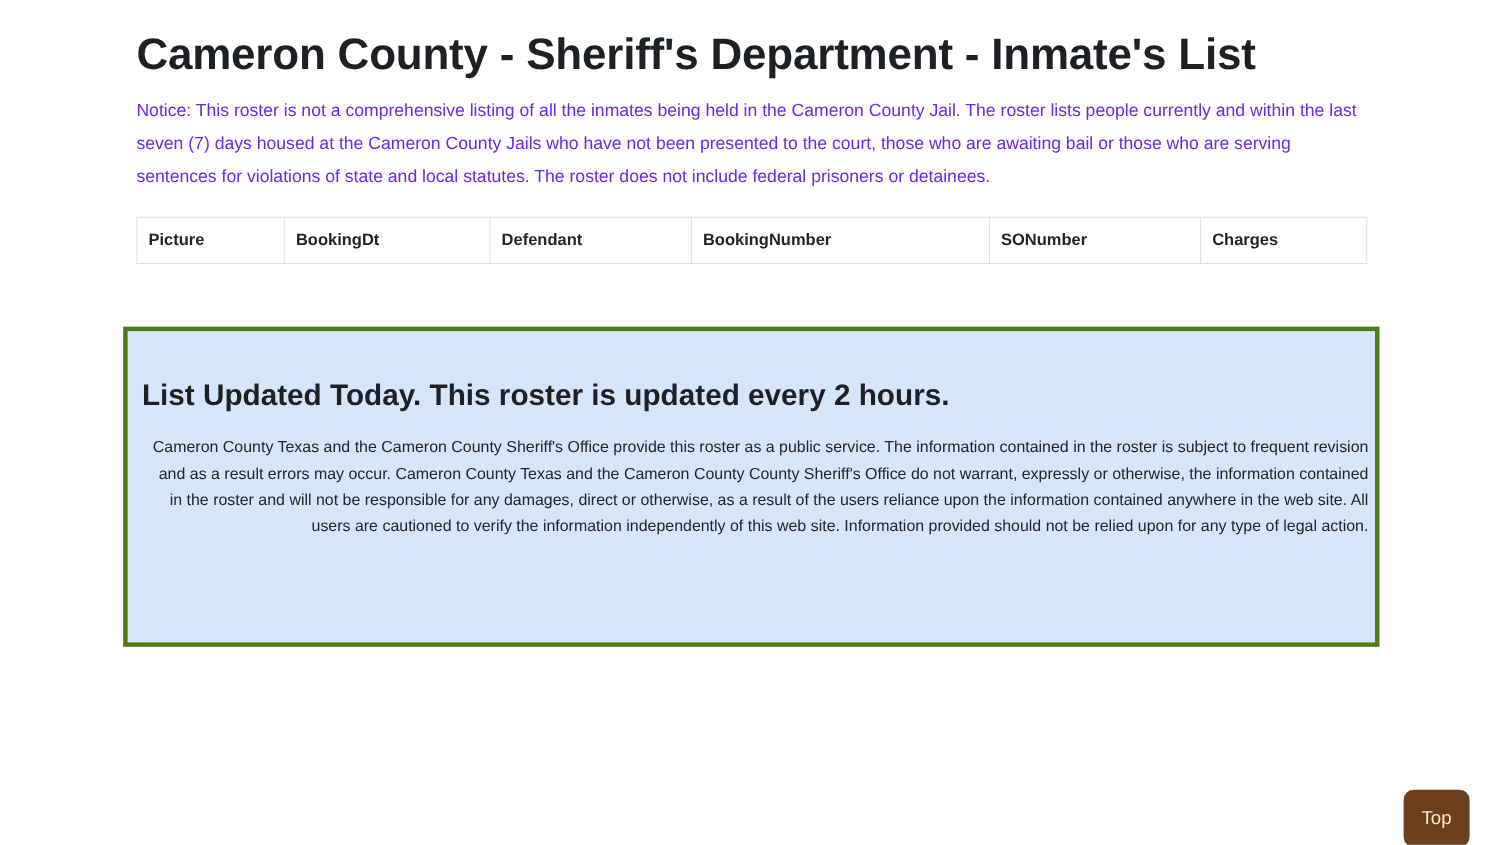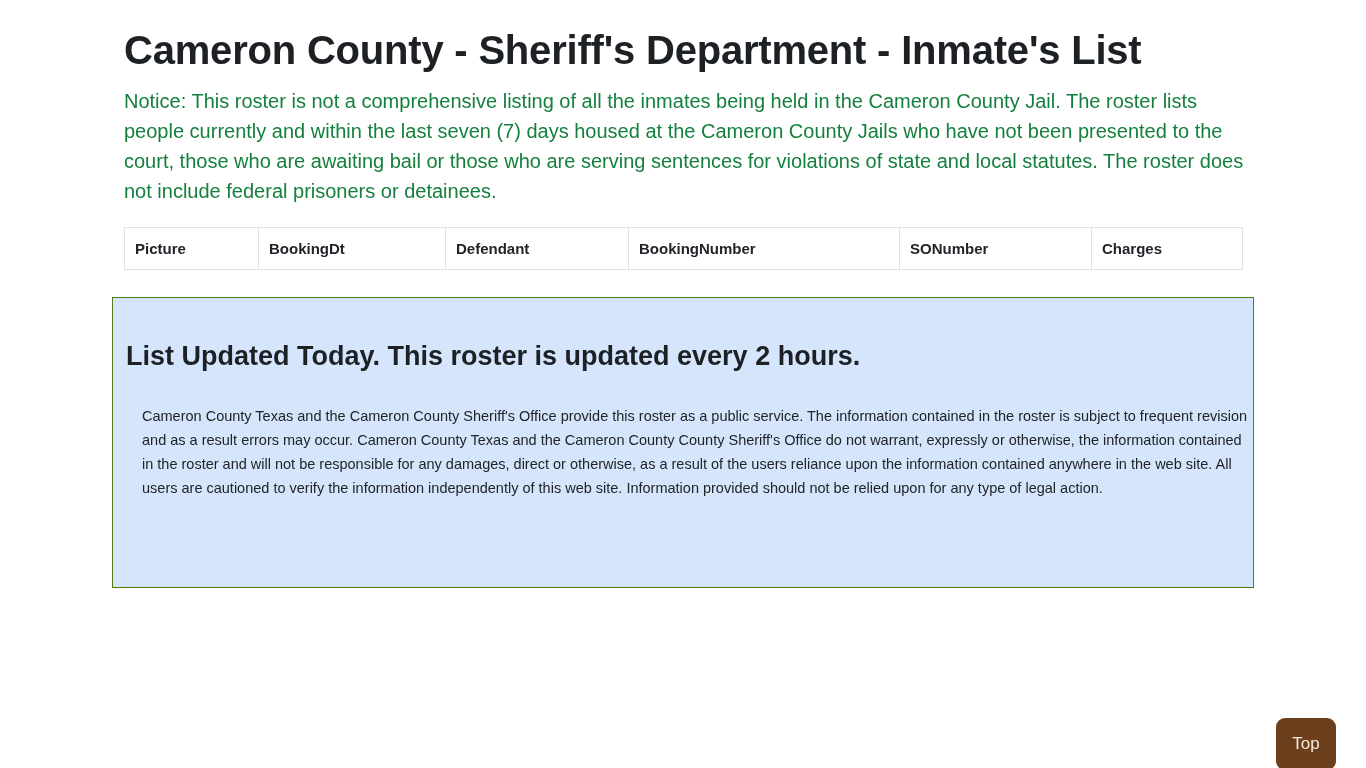--- a/index.html
+++ b/index.html
@@ -34,23 +34,23 @@
     font-weight: 700;
     letter-spacing: -0.2px;
     color: #1d2125;
     margin: 0;
     padding-top: 26px;
     white-space: nowrap;
   }
 
   .notice {
     margin: 12px 0 0 0;
-    font-size: 20px;
+    font-size: 16px;
     line-height: 30px;
-    color: #15803d;
+    color: #6d28d9;
     width: 1120px;
   }
 
   
   .roster-table-wrap {
     margin-top: 21px;
     width: 1118px;
   }
   table.roster {
     border-collapse: collapse;
@@ -92,21 +92,21 @@
   .toggle-row .sep { color: #212529; padding: 0 2px; }
 
   
   .alert {
     position: absolute;
     left: 112px;
     top: 297px;
     width: 1142px;
     height: 291px;
     background: #d5e5fb;
-    border: 1px solid #4d7c0f;
+    border: 4px solid #4d7c0f;
     padding: 0;
   }
   .alert-inner {
     padding: 0 12px 0 12px;
   }
   .alert h2 {
     margin: 0;
     padding-top: 42px;
     padding-left: 1px;
     font-size: 27px;
@@ -118,27 +118,28 @@
   .alert h3 {
     margin: 0;
     padding-top: 33px;
     padding-left: 1px;
     font-size: 23px;
     font-weight: 700;
     line-height: 1.2;
     color: #1d2125;
   }
   .alert p.disclaimer-body {
-    margin: 16px;
+    margin: 4px;
     padding-top: 16px;
     padding-left: 1px;
     font-size: 14.5px;
     line-height: 24px;
     color: #212529;
     width: 1112px;
+    text-align: right;
   }
 
   
   .top-button {
     position: absolute;
     left: 1276px;
     top: 718px;
     width: 60px;
     height: 52px;
     background: #6b3f1c;

